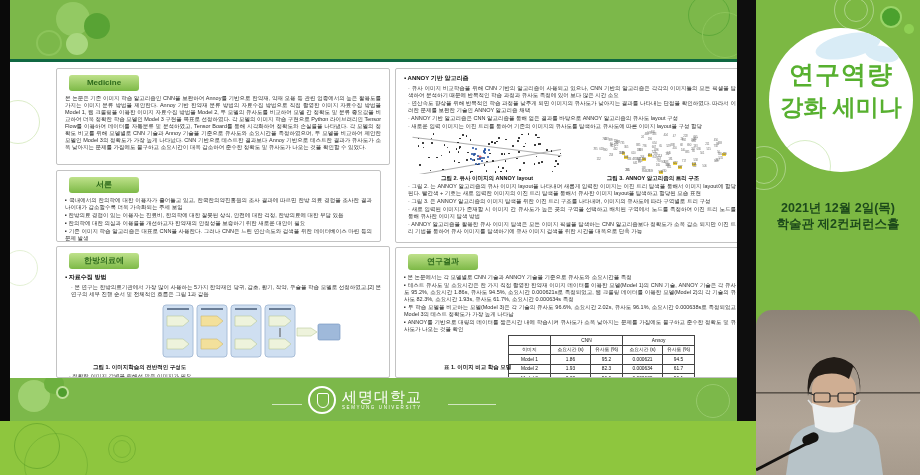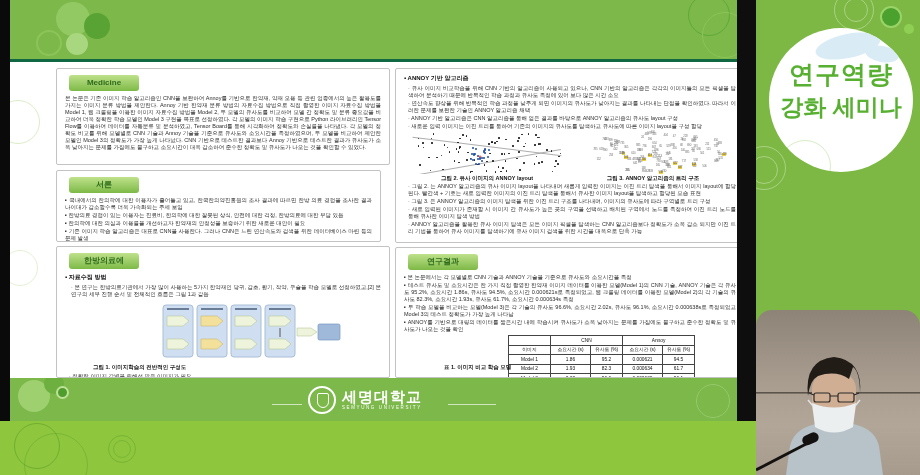--- a/index.html
+++ b/index.html
@@ -20,21 +20,21 @@
   .t2{font-size:14px;font-weight:bold;line-height:17px;letter-spacing:.2px;}
   .authors{font-size:7px;color:#3c4a3c;margin-top:3px;font-weight:bold;}
   .authors .gap{display:inline-block;width:16px;}
   .circ{position:absolute;border-radius:50%;}
   
   #poster-foot{position:absolute;left:0;top:378px;width:727px;height:43px;background:#7cb84a;overflow:hidden;}
   #logo{position:absolute;left:298px;top:8px;display:flex;align-items:center;color:#fff;}
   #logo .emblem{width:28px;height:28px;border:2px solid #fff;border-radius:50%;position:relative;margin-right:6px;}
   #logo .emblem::after{content:"";position:absolute;left:7px;top:5px;width:10px;height:13px;border:1.5px solid #fff;border-radius:2px 2px 6px 6px;}
   #logo .names{line-height:1;}
-  #logo .ko{font-size:15px;font-weight:bold;letter-spacing:1px;}
+  #logo .ko{font-size:15px;font-weight:normal;letter-spacing:1px;}
   #logo .en{font-size:4.5px;letter-spacing:1.6px;margin-top:2px;}
   .logo-line{position:absolute;top:26px;height:1px;background:rgba(255,255,255,.65);}
 
   
   .panel{position:absolute;background:#fff;border:1px solid #c3c3c3;border-radius:2px;overflow:hidden;padding:4px 8px;}
   .sec-head{width:70px;height:16px;border-radius:3px;background:linear-gradient(#bfe18b,#7db947);color:#2e6b1c;
             font-size:8px;font-weight:bold;text-align:center;line-height:16px;margin:2px 0 4px 4px;}
   .body-txt{font-size:5.5px;line-height:7px;color:#2c2c2c;text-align:justify;}
   .li{font-size:5.5px;line-height:7px;color:#2c2c2c;text-align:justify;margin-bottom:1px;}
   .bold-line{font-size:6px;font-weight:bold;color:#111;margin:1px 0 2px 0;}
@@ -487,20 +487,22 @@
 
     <div id="big-circle">
       <div class="blob" style="left:46px;top:6px;width:66px;height:24px;transform:rotate(-12deg);"></div>
       <div class="blob" style="left:96px;top:18px;width:34px;height:16px;transform:rotate(10deg);"></div>
       <div class="ring" style="left:10px;top:112px;width:52px;height:52px;border-color:rgba(140,200,90,.35);"></div>
       <div id="sem1">연구역량</div>
       <div id="sem2">강화 세미나</div>
     </div>
 
     <div id="event-when">
+      <div>2021년 12월 2일(목)</div>
+      <div>학술관 제2컨퍼런스홀</div>
     </div>
 
     <div id="webcam">
       <div id="webcam-inner">
         <svg width="164" height="165" viewBox="0 0 164 165">
 
           <rect x="0" y="82" width="164" height="1.6" fill="#4d463e" opacity="0.85"></rect>
 
           <path d="M30,165 L34,136 Q38,120 56,115 L78,109 L101,115 Q119,120 123,136 L127,165 Z" fill="#b7c3c8"></path>
           <path d="M72,109 L78,120 L85,109 Z" fill="#cdd7da"></path>

